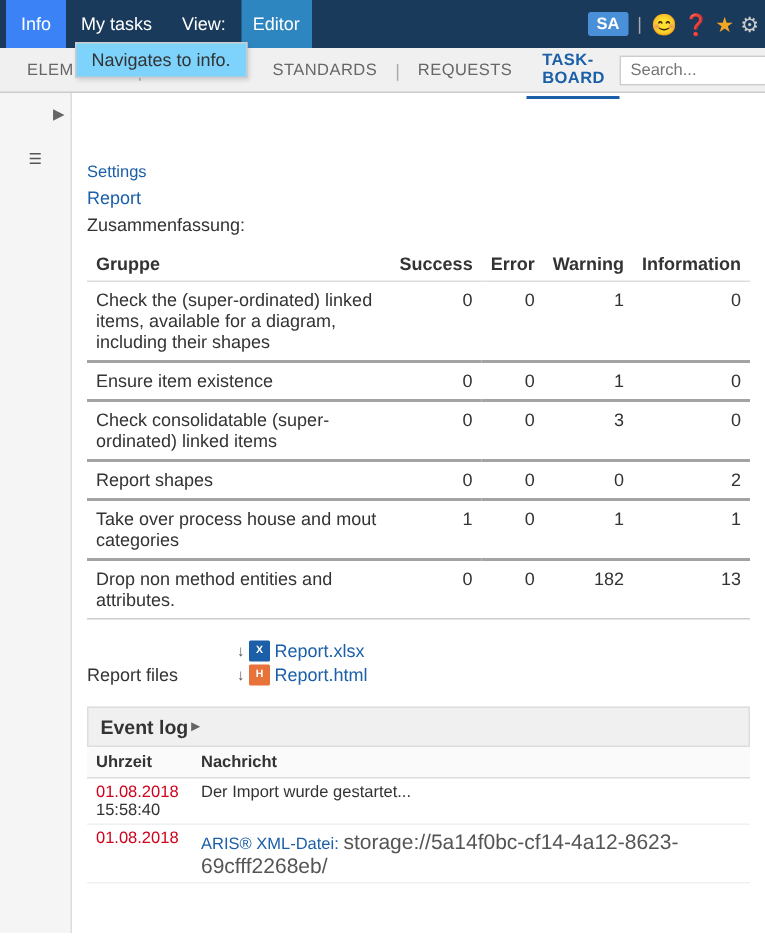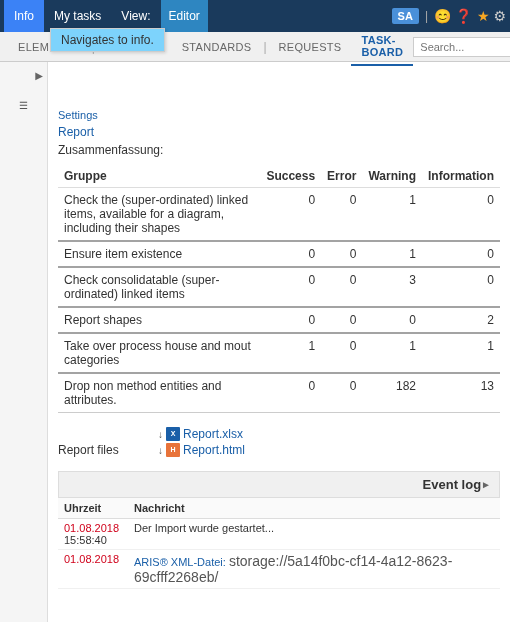--- a/index.html
+++ b/index.html
@@ -222,21 +222,21 @@
       line-height: 14px;
       font-weight: bold;
       border-radius: 1px;
     }
     .file-icon.html { background: #e8733a; }
 
     
     .event-log-header {
       display: flex;
       align-items: center;
-      justify-content: flex-end;
+      justify-content: flex-start;
       background: #f0f0f0;
       border: 1px solid #ddd;
       padding: 5px 8px;
       margin-bottom: 0;
       cursor: pointer;
     }
     .event-log-header span {
       font-size: 13px;
       font-weight: bold;
       color: #333;

